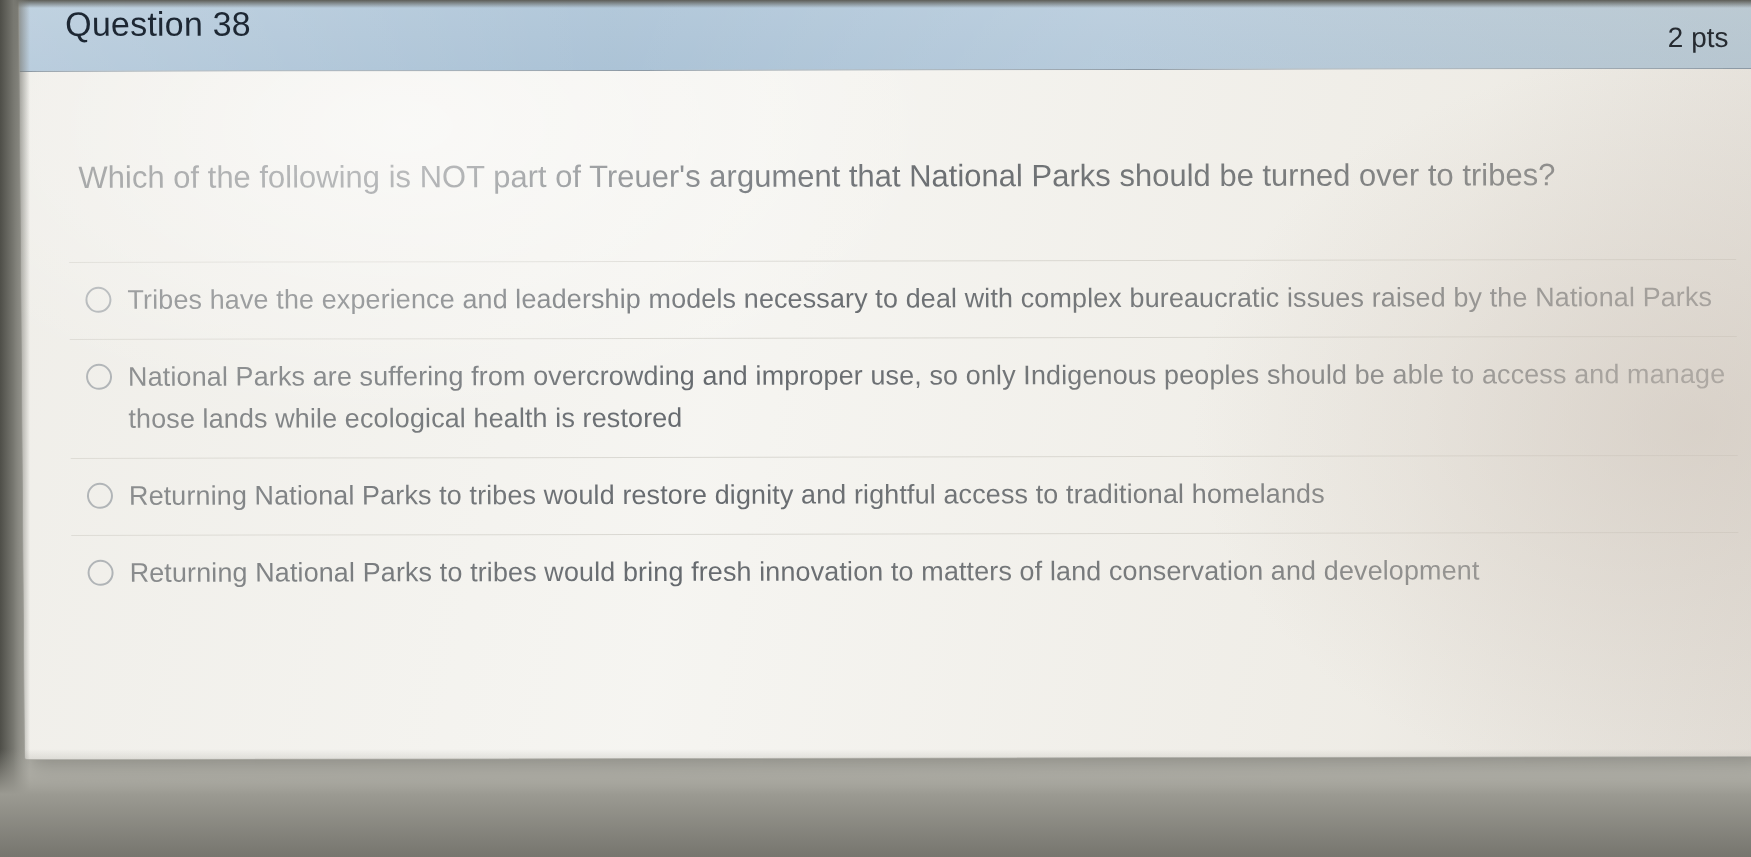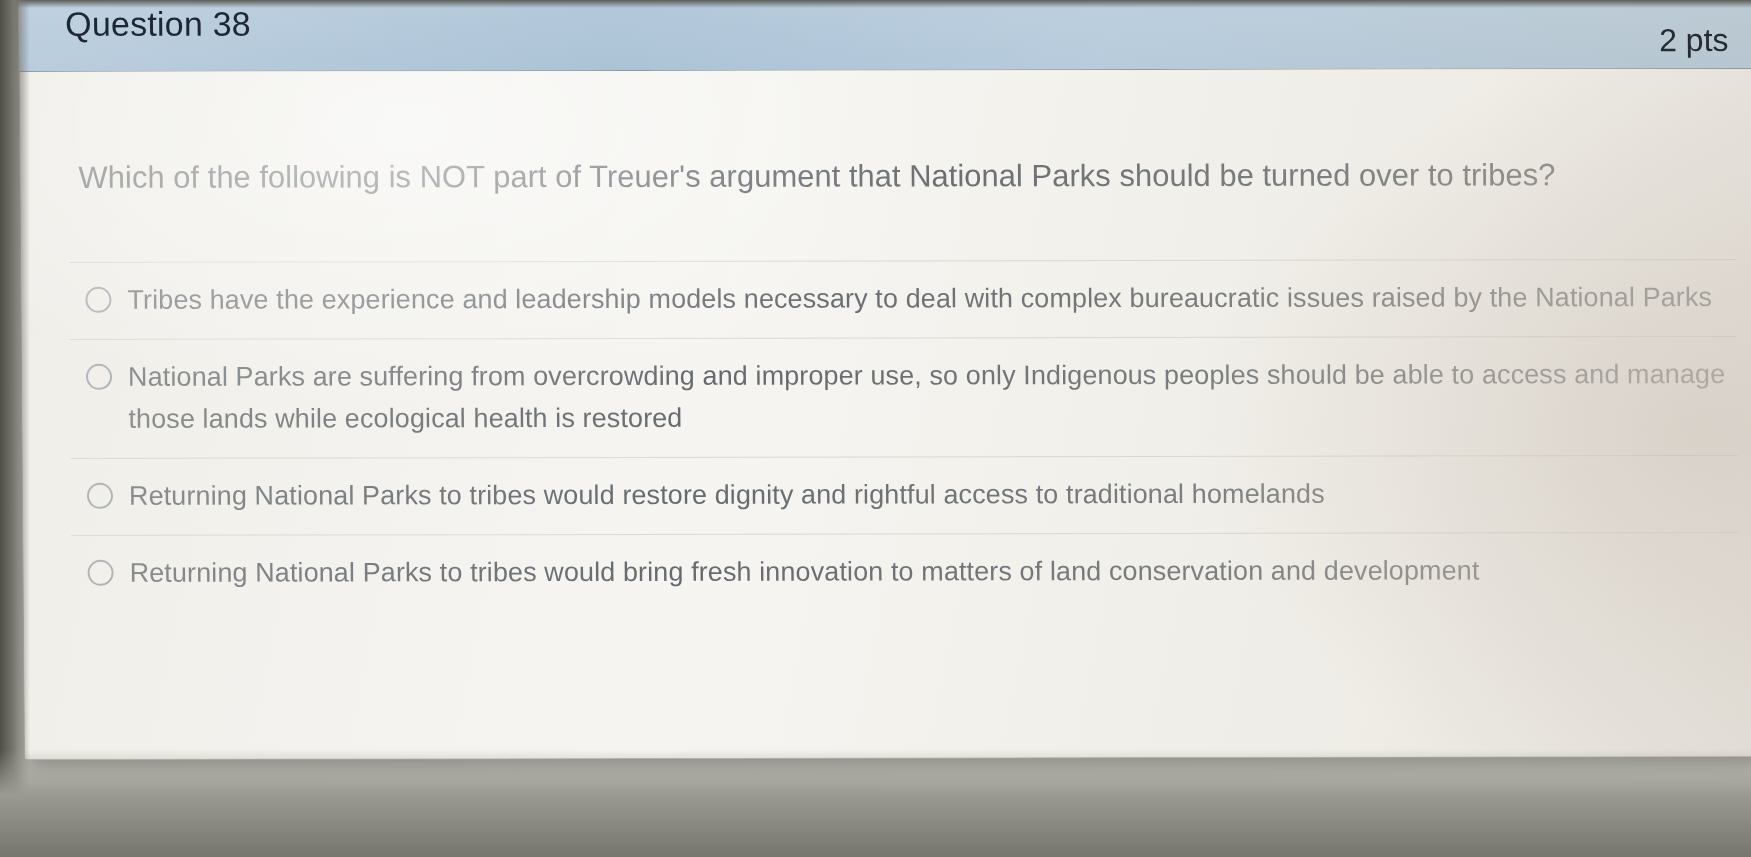--- a/index.html
+++ b/index.html
@@ -62,21 +62,21 @@
     font-size: 34px;
     font-weight: normal;
     color: #1d2733;
     letter-spacing: 0.2px;
     z-index: 2;
   }
   .q-points {
     position: absolute;
     right: 36px;
     top: 34px;
-    font-size: 32px;
+    font-size: 28px;
     color: #262b31;
     z-index: 2;
   }
 
   
   .q-body {
     position: relative;
     height: 688px;
     background: #f4f3ef;
   }

